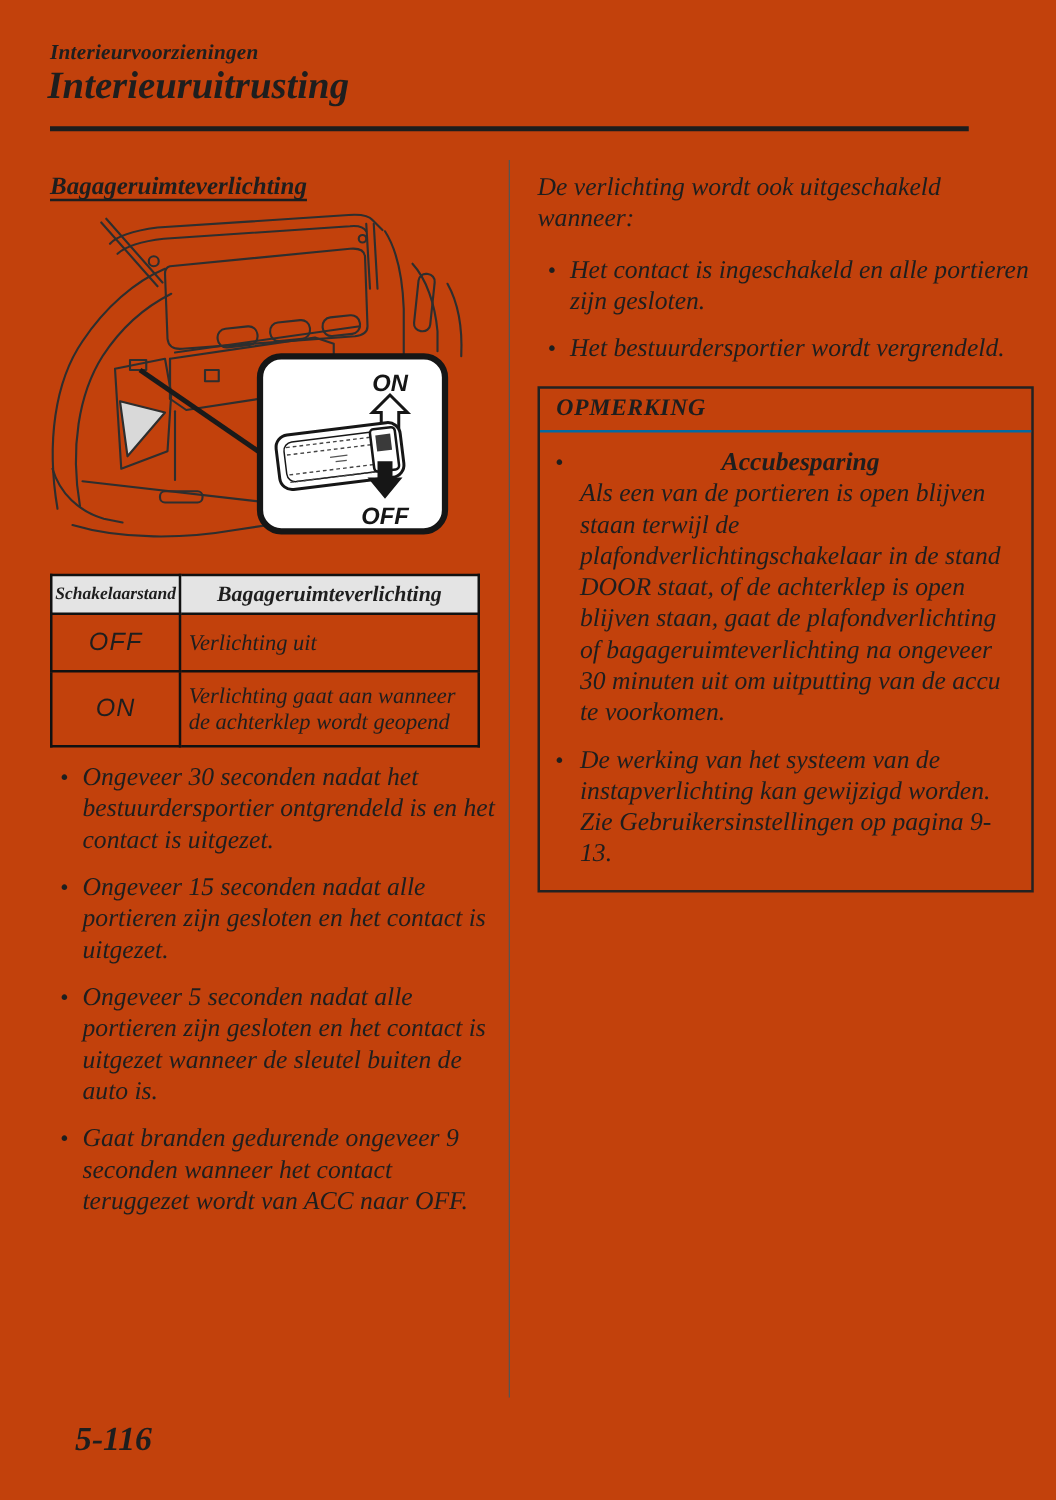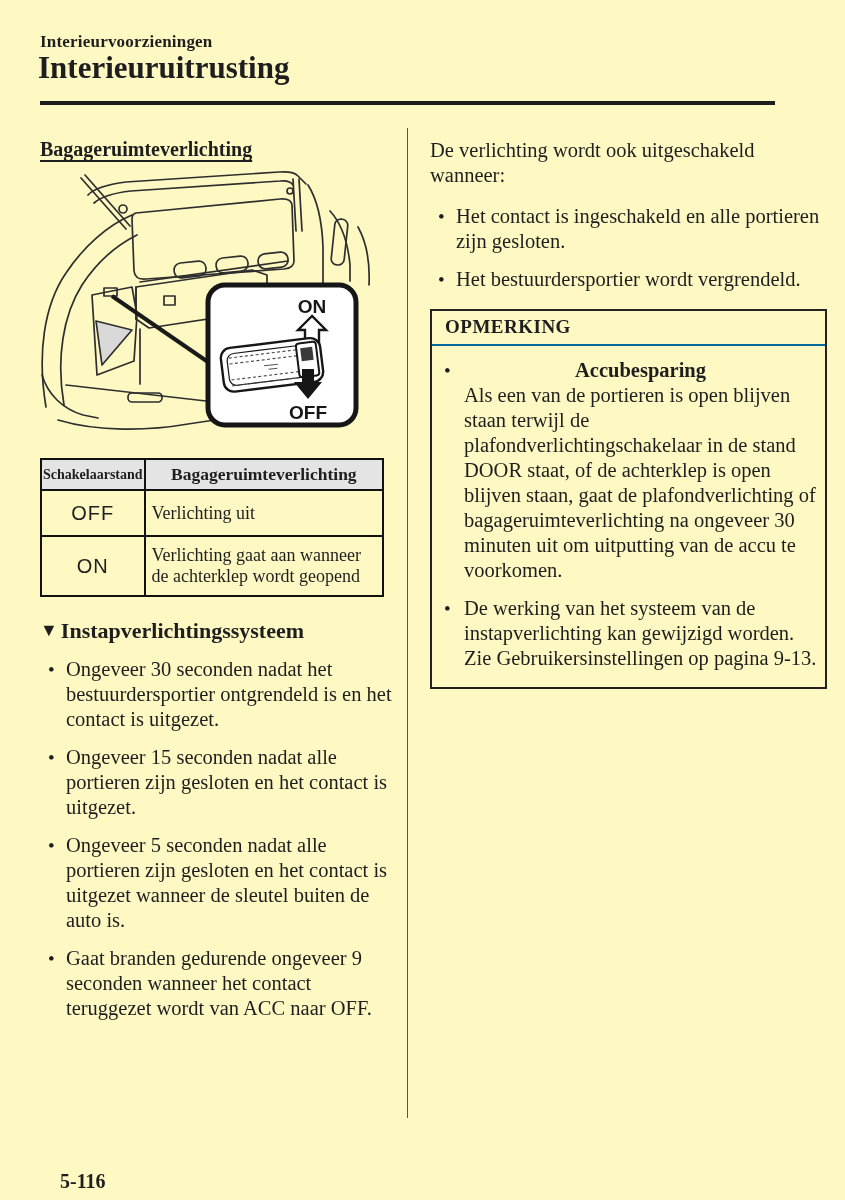--- a/index.html
+++ b/index.html
@@ -1,20 +1,21 @@
 <!DOCTYPE html>
 <html><head>
 <meta charset="utf-8">
 <style>
   html,body { margin:0; padding:0; background:#888; }
   .page {
     position:relative; width:845px; height:1200px; margin:0 auto;
-    background:#fef9c3; color:#1e1e1e;
+    background:#c2410c; color:#1e1e1e;
     font-family:"Liberation Serif", serif;
     overflow:hidden;
+    font-style:italic;
   }
   
   .kicker { position:absolute; left:40px; top:32px; font-size:17px; font-weight:bold; letter-spacing:0.2px; }
   .page-title { position:absolute; left:38px; top:50px; font-size:31px; font-weight:bold; }
   .top-rule { position:absolute; left:40px; top:101px; width:735px; height:4px; background:#1d1d1d; }
   .col-divider { position:absolute; left:407px; top:128px; width:1px; height:990px; background:#555; }
 
   
   .left-col  { position:absolute; left:40px;  top:138px; width:356px; }
   .right-col { position:absolute; left:430px; top:138px; width:397px; }
@@ -51,21 +52,21 @@
   
   .note-box { border:2px solid #222; margin-top:17px; }
   .note-title { font-size:19px; font-weight:bold; padding:5px 13px 6px; border-bottom:2px solid #0369a1; letter-spacing:0.5px; }
   .note-body { padding:12px 8px 16px 10px; }
   .note-item { position:relative; padding-left:22px; margin-bottom:13px; font-size:20.5px; line-height:25px; }
   .note-item:last-child { margin-bottom:0; }
   .note-item .dot { position:absolute; left:2px; top:0; font-size:19px; }
   .note-item .bold-lead { display:block; font-weight:bold;text-align:center; }
   .note-item .line { display:block; }
 
-  .page-number { position:absolute; left:60px; top:1136px; font-size:20px; font-weight:bold;margin-top:34px; }
+  .page-number { position:absolute; left:60px; top:1136px; font-size:27px; font-weight:bold; }
 </style>
 </head>
 <body>
 
 <div class="page">
 
   <div class="kicker">Interieurvoorzieningen</div>
   <div class="page-title">Interieuruitrusting</div>
   <div class="top-rule"></div>
   <div class="col-divider"></div>
@@ -148,21 +149,20 @@
         <td class="td-pos">OFF</td>
         <td class="td-desc">Verlichting uit</td>
       </tr>
       <tr class="row-on">
         <td class="td-pos">ON</td>
         <td class="td-desc">Verlichting gaat aan wanneer de achterklep wordt geopend</td>
       </tr>
     </tbody>
       </table>
 
-    <h3 class="sub-heading"><span class="tri">▼</span><span>Instapverlichtingssysteem</span></h3>
 
 
     <ul class="bullets">
       <li><span class="dot">•</span><span>Ongeveer 30 seconden nadat het bestuurdersportier ontgrendeld is en het contact is uitgezet.</span></li>
       <li><span class="dot">•</span><span>Ongeveer 15 seconden nadat alle portieren zijn gesloten en het contact is uitgezet.</span></li>
       <li><span class="dot">•</span><span>Ongeveer 5 seconden nadat alle portieren zijn gesloten en het contact is uitgezet wanneer de sleutel buiten de auto is.</span></li>
       <li><span class="dot">•</span><span>Gaat branden gedurende ongeveer 9 seconden wanneer het contact teruggezet wordt van ACC naar OFF.</span></li>
     </ul>
   </div>
 

